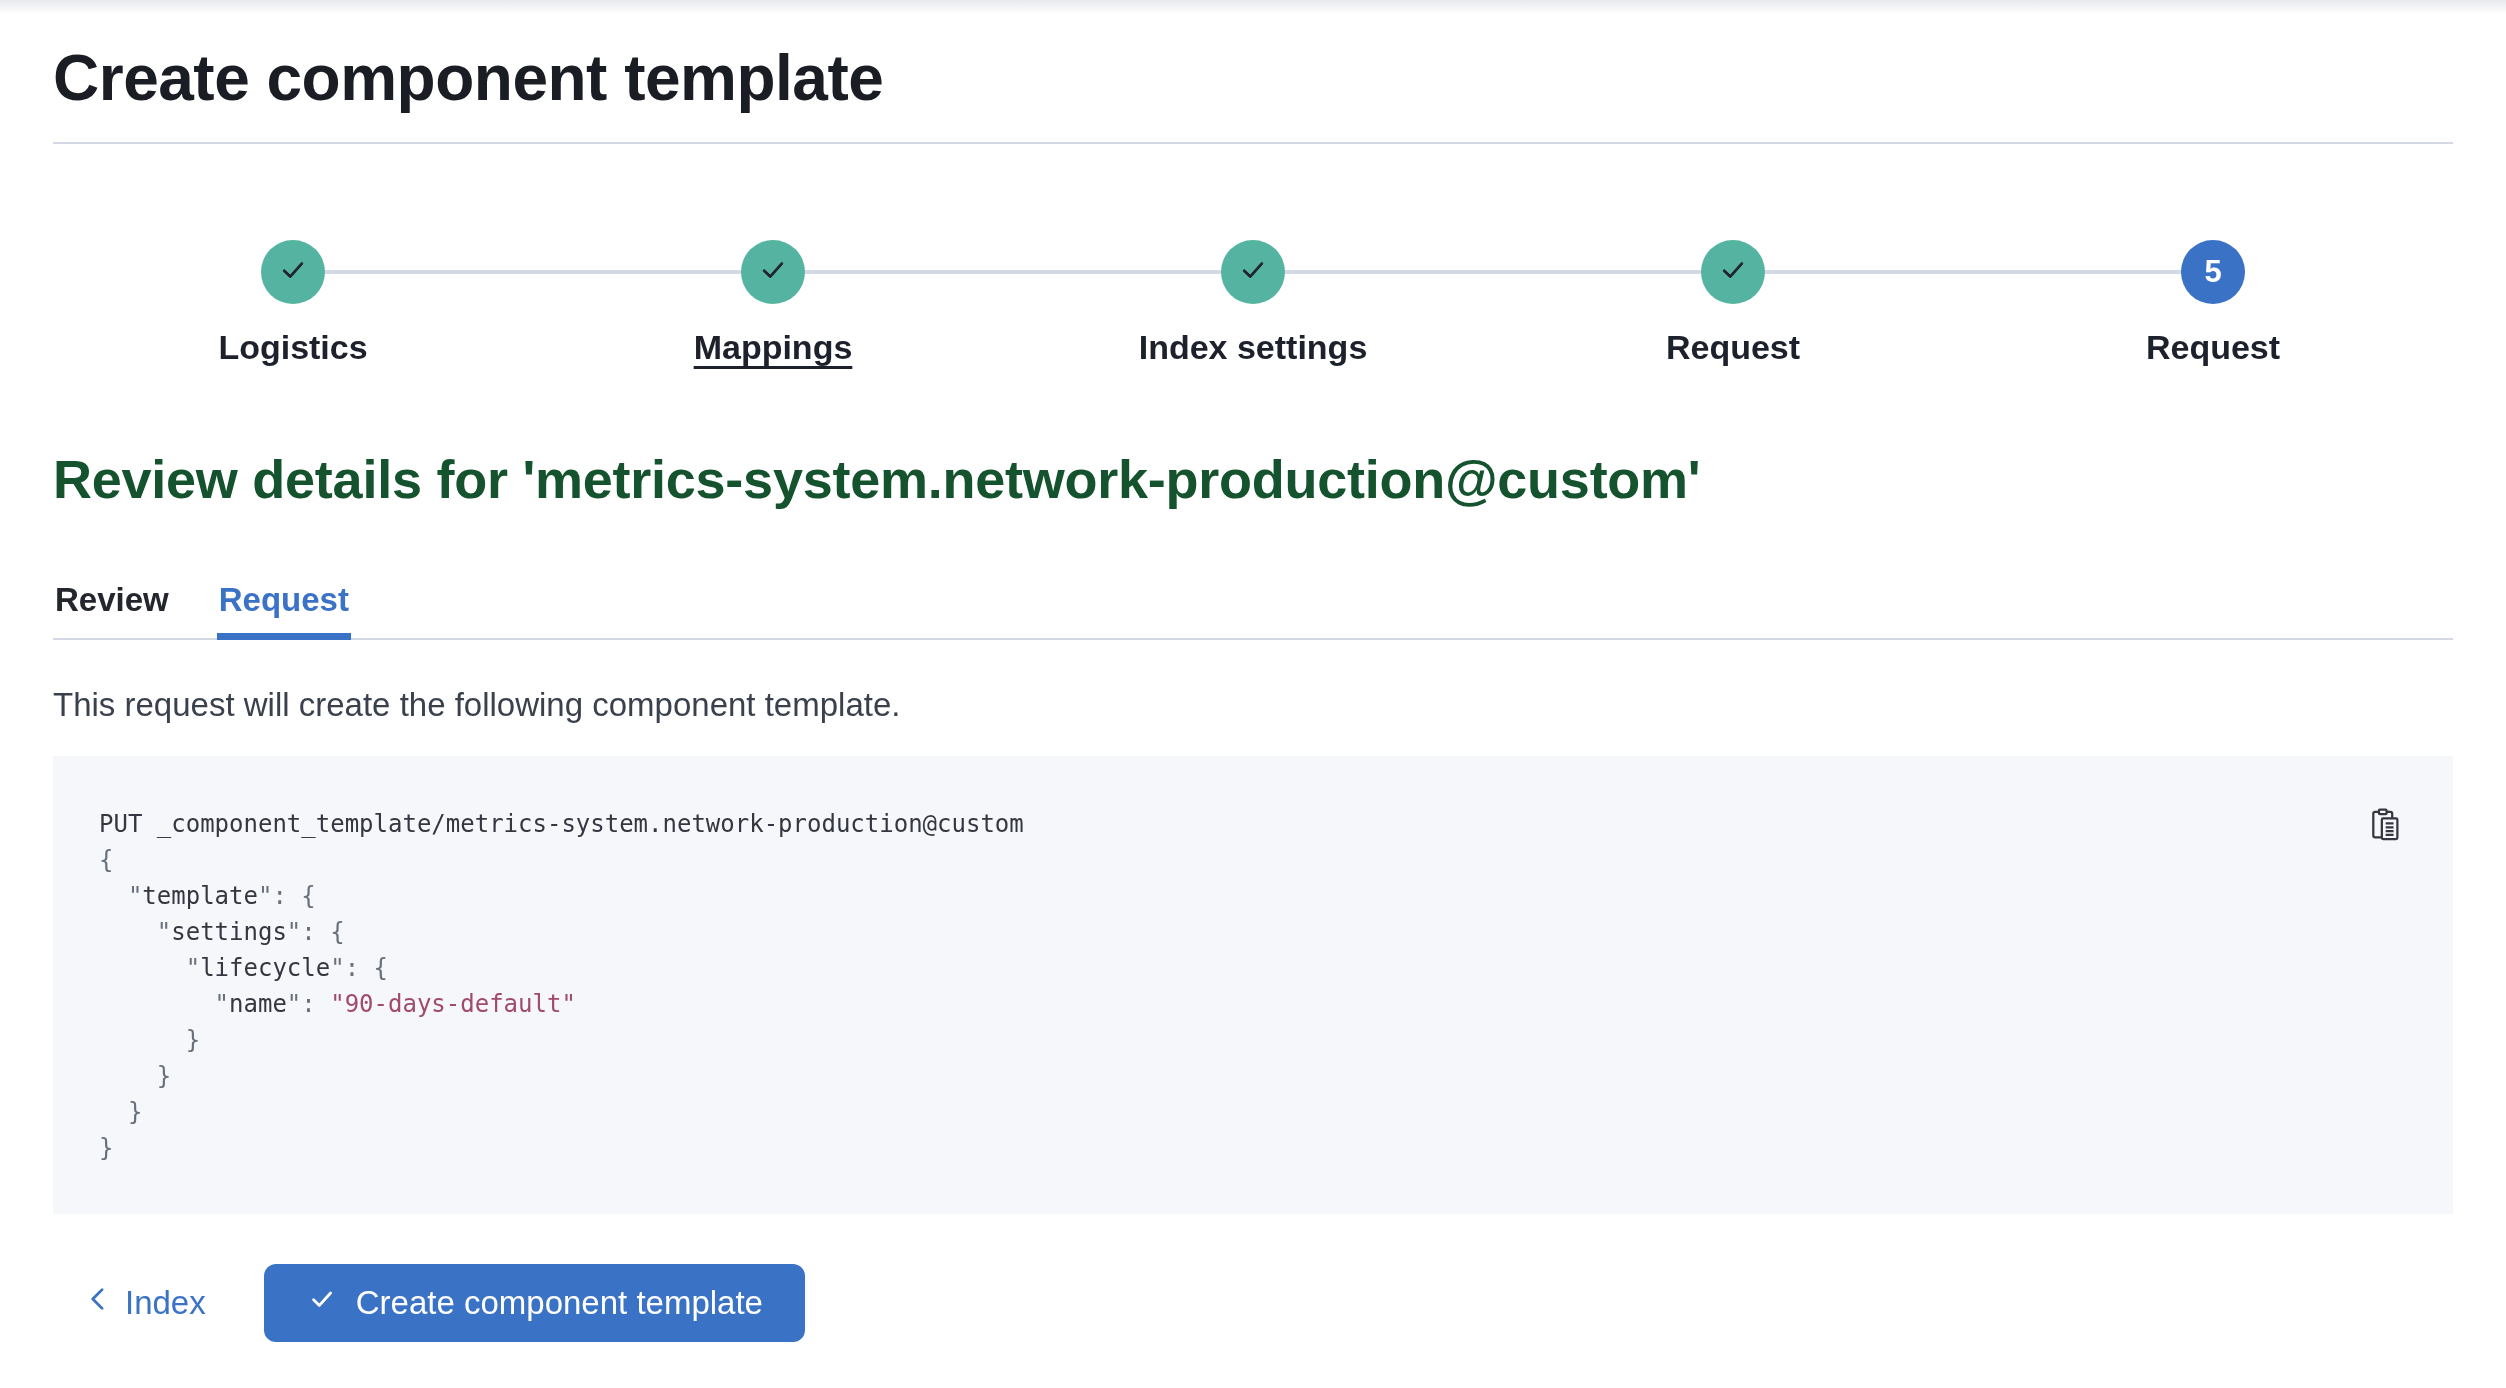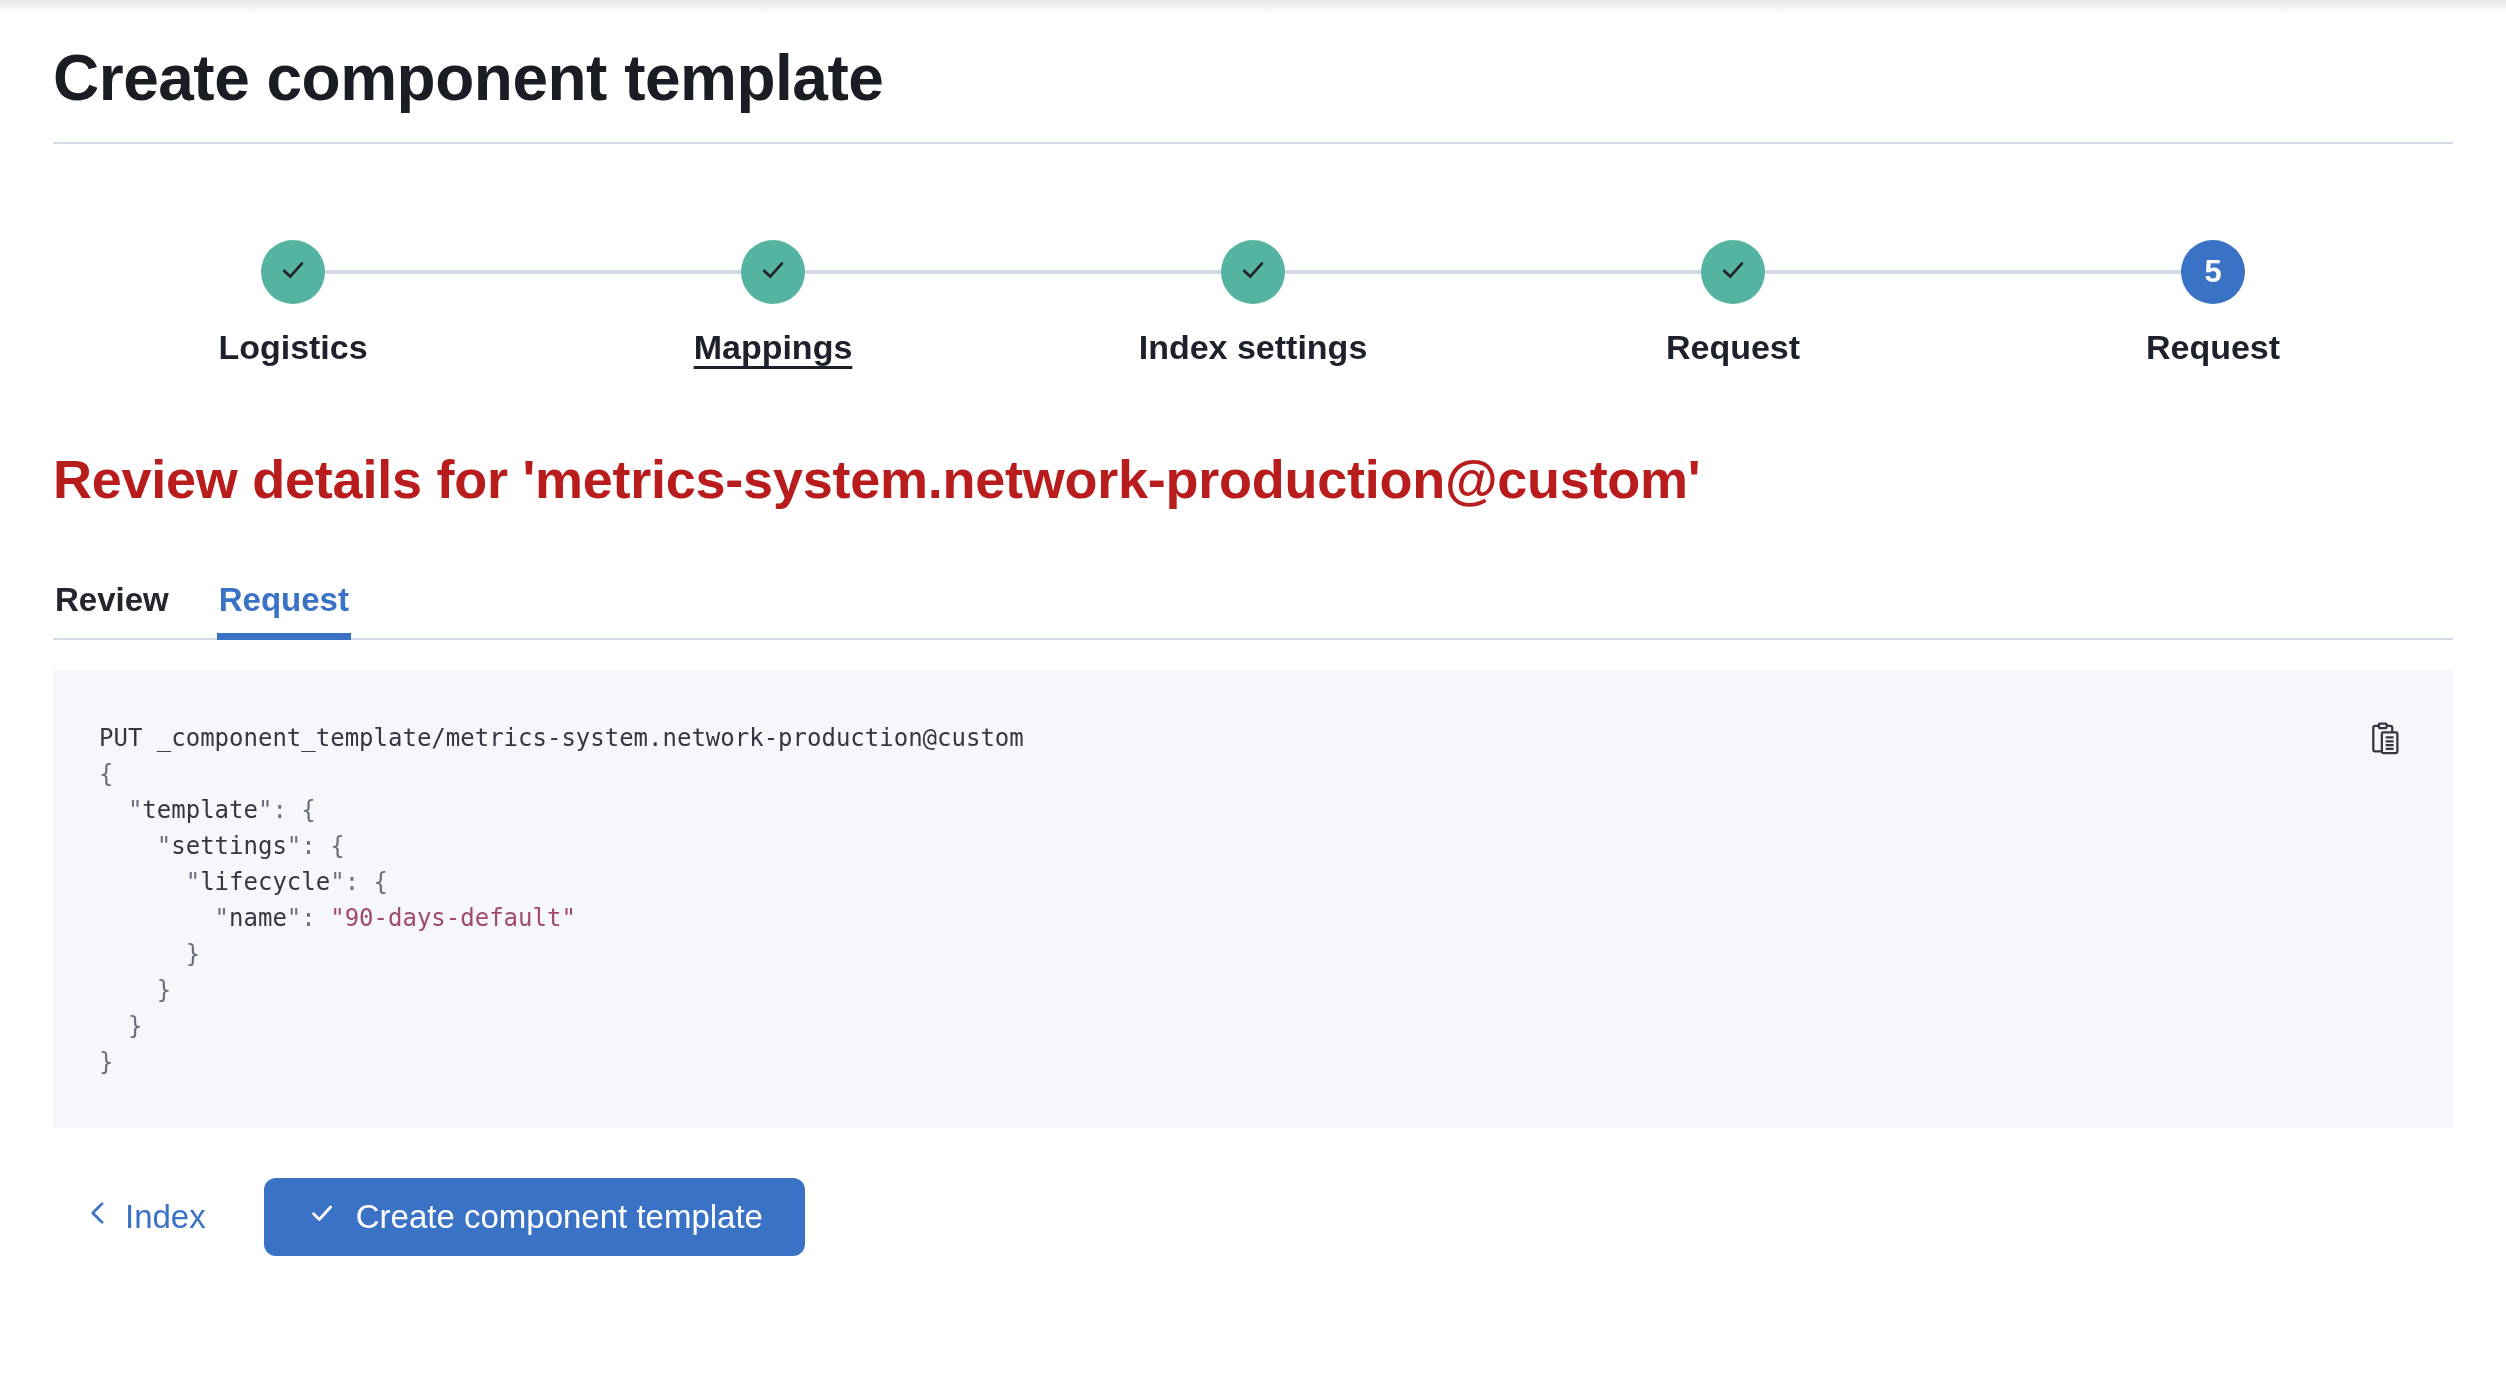--- a/index.html
+++ b/index.html
@@ -43,21 +43,21 @@
   .step-label {
     margin-top: 24px; font-size: 34px; font-weight: 700;
     color: #1d212b; line-height: 38px;
   }
   .step-label.hovered { text-decoration: underline; text-decoration-thickness: 3px; text-underline-offset: 7px; }
 
   
   h2.review-heading {
     margin-top: 82px;
     font-size: 54px; line-height: 62px; font-weight: 700;
-    color: #b91c1c; letter-spacing: -0.25px;
+    color: #14532d; letter-spacing: -0.25px;
   }
 
   .tabs {
     margin-top: 70px; display: flex; gap: 46px;
     border-bottom: 2px solid var(--divider);
   }
   .tab {
     position: relative; padding: 0 2px 18px 2px;
     font-size: 33px; font-weight: 700; line-height: 40px;
     color: #23262d; cursor: pointer;
@@ -180,20 +180,21 @@
     </div>
   </div>
 
   <h2 class="review-heading">Review details for 'metrics-system.network-production@custom'</h2>
 
   <div class="tabs">
     <div class="tab">Review</div>
     <div class="tab active">Request</div>
   </div>
 
+  <p class="request-desc">This request will create the following component template.</p>
 
   <div class="code-block">
     <pre class="code-pre" id="code-pre"><div class="code-line"><span class="tok-plain">PUT _component_template/metrics-system.network-production@custom</span></div><div class="code-line"><span class="tok-punct">{</span></div><div class="code-line"><span class="tok-plain">  </span><span class="tok-punct">"</span><span class="tok-key">template</span><span class="tok-punct">"</span><span class="tok-punct">: </span><span class="tok-punct">{</span></div><div class="code-line"><span class="tok-plain">    </span><span class="tok-punct">"</span><span class="tok-key">settings</span><span class="tok-punct">"</span><span class="tok-punct">: </span><span class="tok-punct">{</span></div><div class="code-line"><span class="tok-plain">      </span><span class="tok-punct">"</span><span class="tok-key">lifecycle</span><span class="tok-punct">"</span><span class="tok-punct">: </span><span class="tok-punct">{</span></div><div class="code-line"><span class="tok-plain">        </span><span class="tok-punct">"</span><span class="tok-key">name</span><span class="tok-punct">"</span><span class="tok-punct">: </span><span class="tok-string">"90-days-default"</span></div><div class="code-line"><span class="tok-punct">      }</span></div><div class="code-line"><span class="tok-punct">    }</span></div><div class="code-line"><span class="tok-punct">  }</span></div><div class="code-line"><span class="tok-punct">}</span></div></pre>
     <button class="copy-btn" title="">
       <span>
         <svg width="36" height="36" viewBox="0 0 16 16">
           <rect x="2.8" y="2.2" width="8.4" height="11.3" rx="0.8" fill="none" stroke="#343741" stroke-width="1"></rect>
           <rect x="5.3" y="1.2" width="3.4" height="2" rx="0.4" fill="#f6f7fa" stroke="#343741" stroke-width="1"></rect>
           <rect x="6.6" y="5.1" width="6.9" height="9.2" rx="0.6" fill="#f6f7fa" stroke="#343741" stroke-width="1"></rect>
           <path d="M8.3 7.3 h3.5 M8.3 9 h3.5 M8.3 10.7 h3.5 M8.3 12.4 h3.5" stroke="#343741" stroke-width="1"></path>

